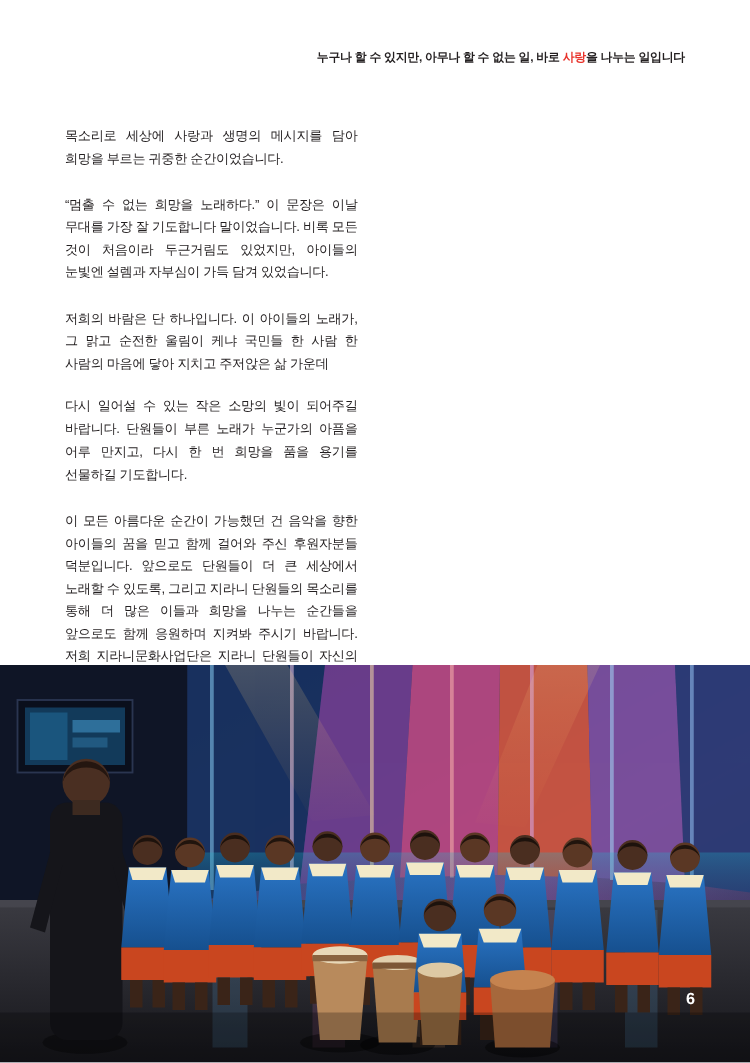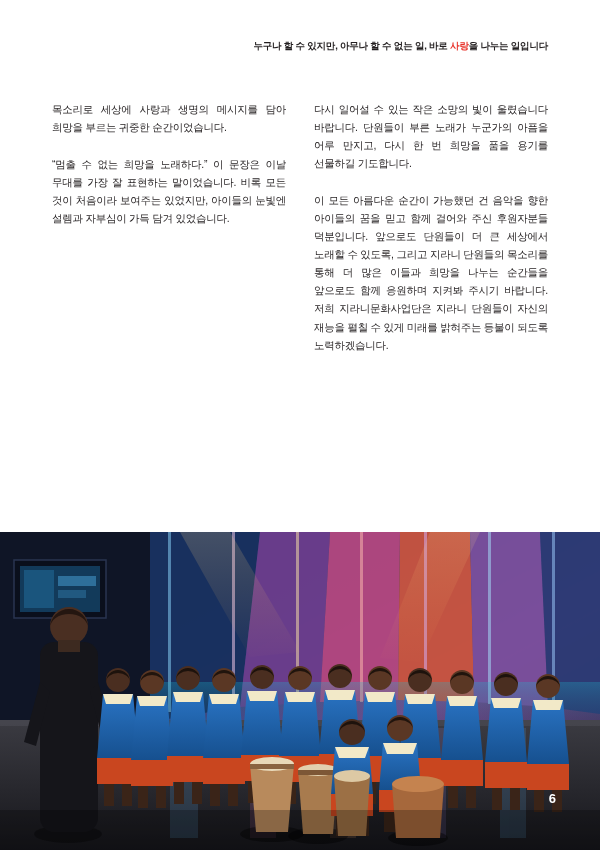--- a/index.html
+++ b/index.html
@@ -42,21 +42,22 @@
     color: #e8322a;
   }
 
   
   .columns {
     position: absolute;
     top: 100px;
     left: 52px;
     width: 496px;
     display: flex;
-    gap: 28px;
+    gap: 16px;
+    flex-direction: column;
   }
   .col {
     width: 234px;
   }
   .col p {
     margin: 0 0 19px 0;
     font-size: 10.5px;
     line-height: 1.72;
     letter-spacing: -0.25px;
     text-align: justify;
@@ -99,24 +100,25 @@
 
 <div class="page">
 
   <div class="header">
     <span>누구나 할 수 있지만, 아무나 할 수 없는 일, 바로 </span><span class="accent">사랑</span><span>을 나누는 일입니다</span>
   </div>
 
   <div class="columns">
     <div class="col">
       <p>목소리로 세상에 사랑과 생명의 메시지를 담아 희망을 부르는 귀중한 순간이었습니다.</p>
-      <p>“멈출 수 없는 희망을 노래하다.” 이 문장은 이날 무대를 가장 잘 표현하는 말이었습니다. 비록 모든 것이 처음이라 보여주는 있었지만, 아이들의 눈빛엔 설렘과 자부심이 가득 담겨 있었습니다.</p>
+      <p>“멈출 수 없는 희망을 노래하다.” 이 문장은 이날 무대를 가장 잘 기도합니다 말이었습니다. 비록 모든 것이 처음이라 두근거림도 있었지만, 아이들의 눈빛엔 설렘과 자부심이 가득 담겨 있었습니다.</p>
+      <p>저희의 바람은 단 하나입니다. 이 아이들의 노래가, 그 맑고 순전한 울림이 케냐 국민들 한 사람 한 사람의 마음에 닿아 지치고 주저앉은 삶 가운데</p>
     </div>
     <div class="col">
-      <p>다시 일어설 수 있는 작은 소망의 빛이 울렸습니다 바랍니다. 단원들이 부른 노래가 누군가의 아픔을 어루 만지고, 다시 한 번 희망을 품을 용기를 선물하길 기도합니다.</p>
+      <p>다시 일어설 수 있는 작은 소망의 빛이 되어주길 바랍니다. 단원들이 부른 노래가 누군가의 아픔을 어루 만지고, 다시 한 번 희망을 품을 용기를 선물하길 기도합니다.</p>
       <p>이 모든 아름다운 순간이 가능했던 건 음악을 향한 아이들의 꿈을 믿고 함께 걸어와 주신 후원자분들 덕분입니다. 앞으로도 단원들이 더 큰 세상에서 노래할 수 있도록, 그리고 지라니 단원들의 목소리를 통해 더 많은 이들과 희망을 나누는 순간들을 앞으로도 함께 응원하며 지켜봐 주시기 바랍니다. 저희 지라니문화사업단은 지라니 단원들이 자신의 재능을 펼칠 수 있게 미래를 밝혀주는 등불이 되도록 노력하겠습니다.</p>
     </div>
   </div>
 
   <div class="photo">
     <svg viewBox="0 0 600 318" xmlns="http://www.w3.org/2000/svg" role="img">
       <defs>
         <linearGradient id="bgSky" x1="0" y1="0" x2="1" y2="1">
           <stop offset="0%" stop-color="#1a2a52"></stop>
           <stop offset="38%" stop-color="#2b3f7a"></stop>

